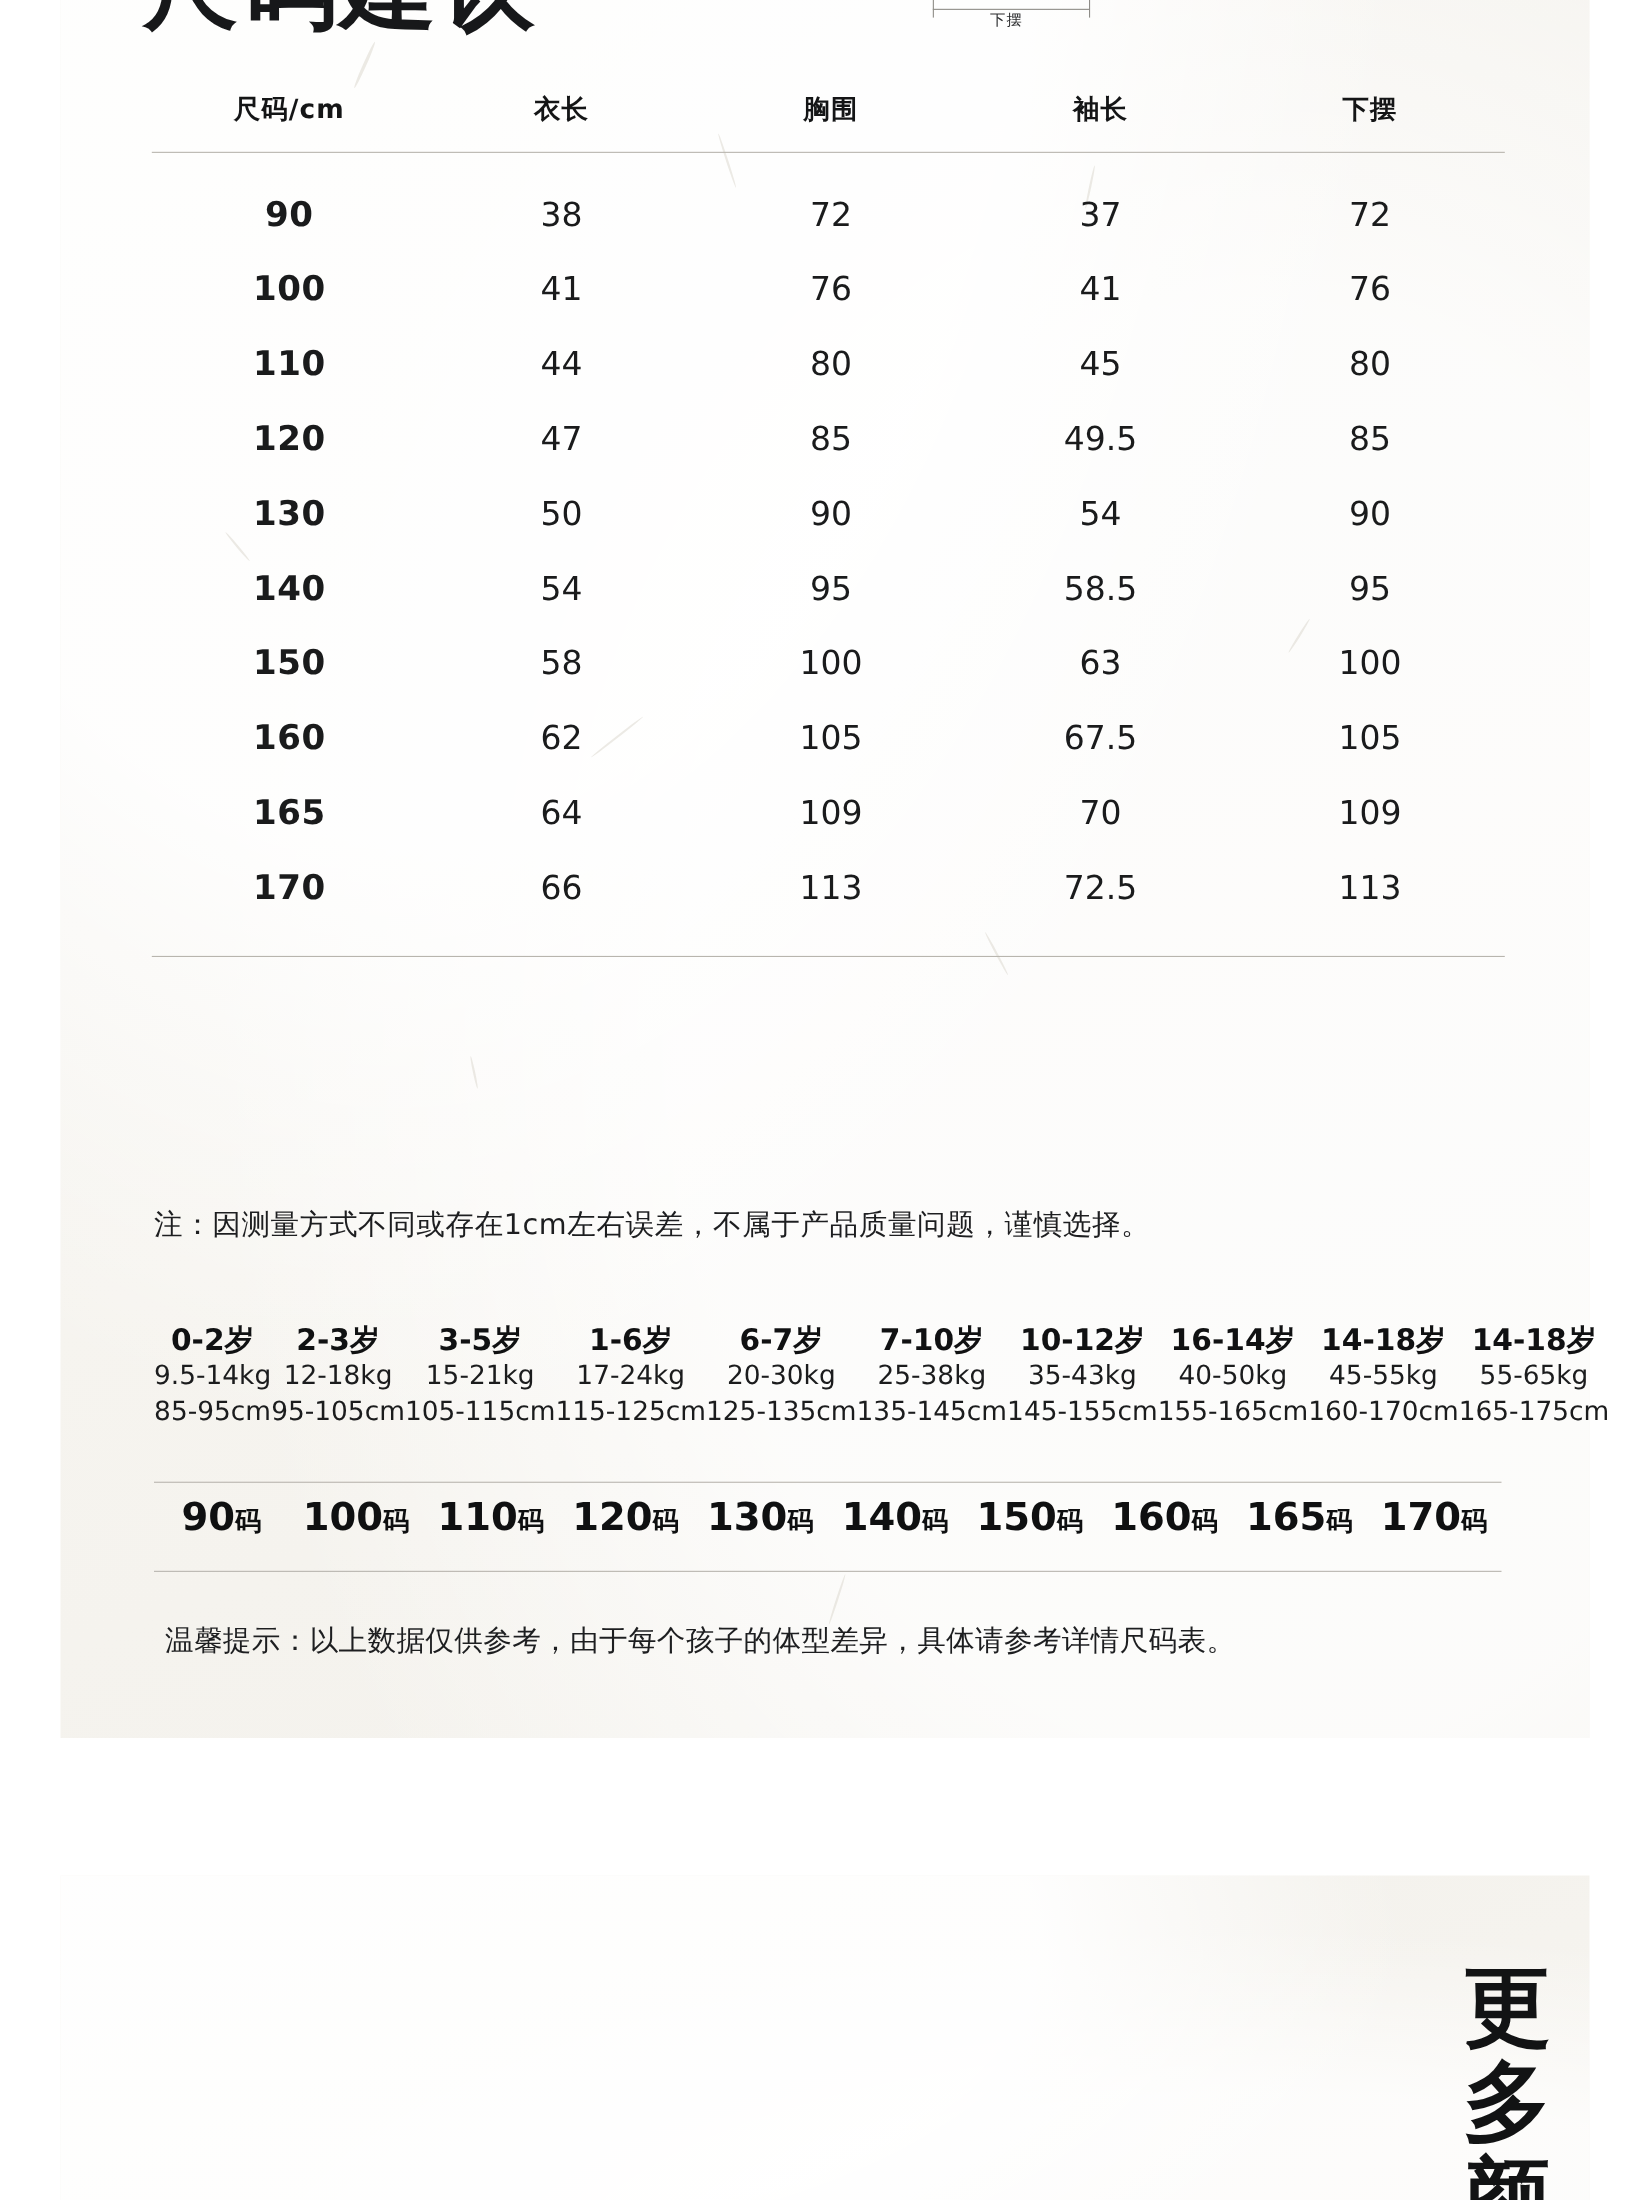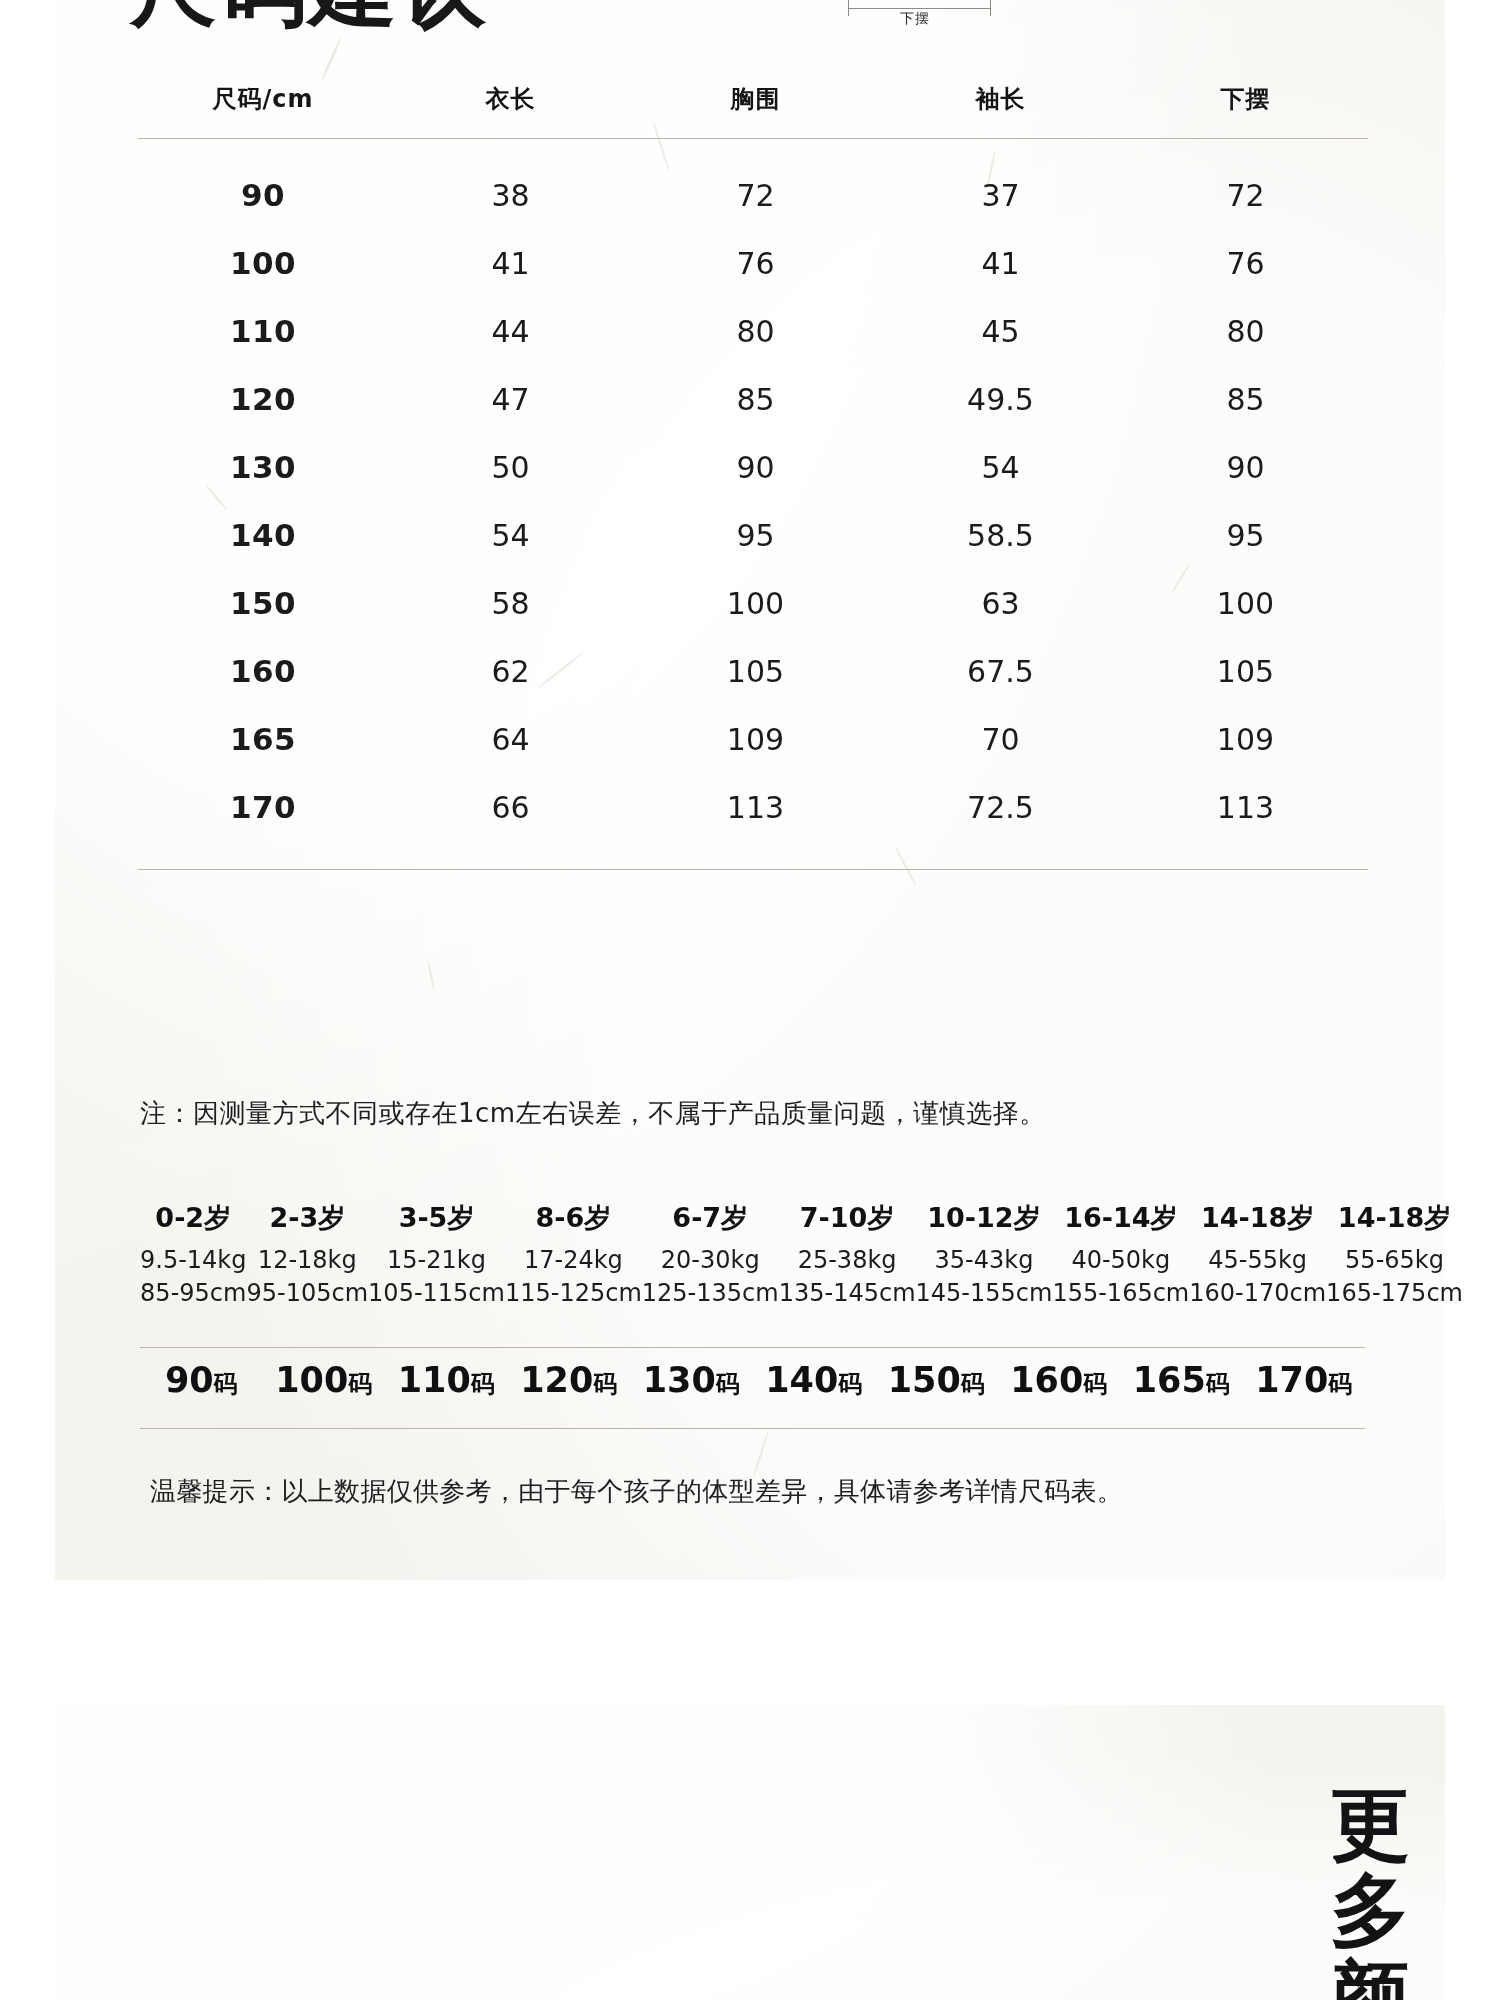--- a/index.html
+++ b/index.html
@@ -65,21 +65,21 @@
   }
 
   
   .bands{position:absolute;left:140px;top:1200px;width:1225px;display:flex;}
   .band{flex:1;text-align:center;}
   .band .age{
     font-size:27px;font-weight:800;color:#101112;letter-spacing:0px;
     font-family:"DejaVu Sans","Liberation Sans",sans-serif;white-space:nowrap;
   }
   .band .kg{
-    font-size:24px;color:#1b1c1d;margin-top:10px;white-space:nowrap;
+    font-size:24px;color:#1b1c1d;margin-top:0;white-space:nowrap;
     font-family:"DejaVu Sans","Liberation Sans",sans-serif;
   }
   .band .cm{
     font-size:24px;color:#1b1c1d;margin-top:5px;white-space:nowrap;
     font-family:"DejaVu Sans","Liberation Sans",sans-serif;
   }
 
   .bands-rule{position:absolute;left:140px;top:1347px;width:1225px;height:1px;background:#b8b5ae;}
   .bands-rule2{position:absolute;left:140px;top:1428px;width:1225px;height:1px;background:#b8b5ae;}
 
@@ -234,21 +234,21 @@
       <div class="age">2-3岁</div>
       <div class="kg">12-18kg</div>
       <div class="cm">95-105cm</div>
     </div>
     <div class="band">
       <div class="age">3-5岁</div>
       <div class="kg">15-21kg</div>
       <div class="cm">105-115cm</div>
     </div>
     <div class="band">
-      <div class="age">8-6岁</div>
+      <div class="age">1-6岁</div>
       <div class="kg">17-24kg</div>
       <div class="cm">115-125cm</div>
     </div>
     <div class="band">
       <div class="age">6-7岁</div>
       <div class="kg">20-30kg</div>
       <div class="cm">125-135cm</div>
     </div>
     <div class="band">
       <div class="age">7-10岁</div>

